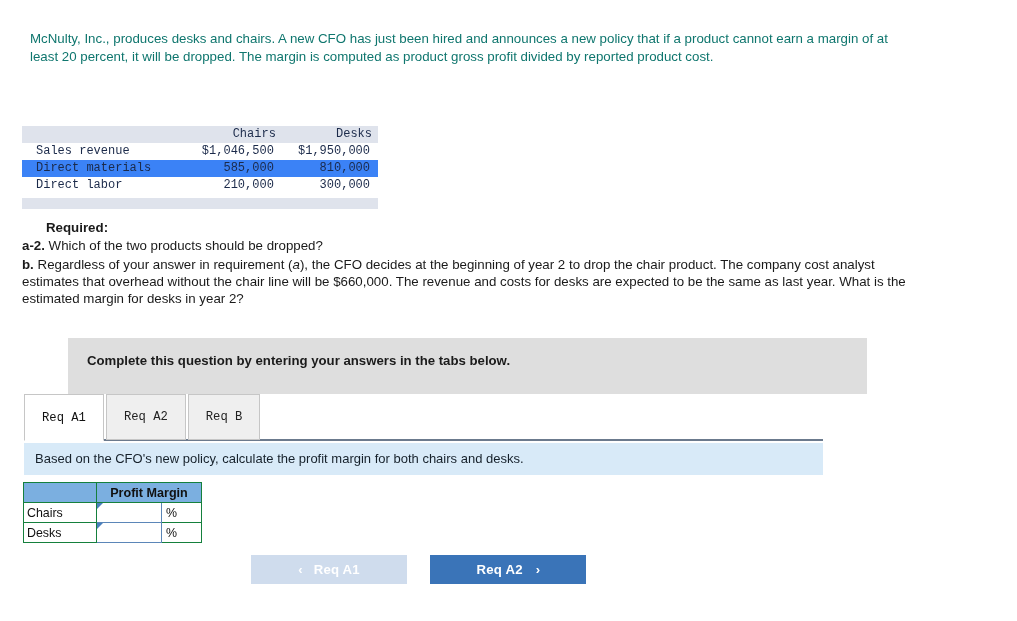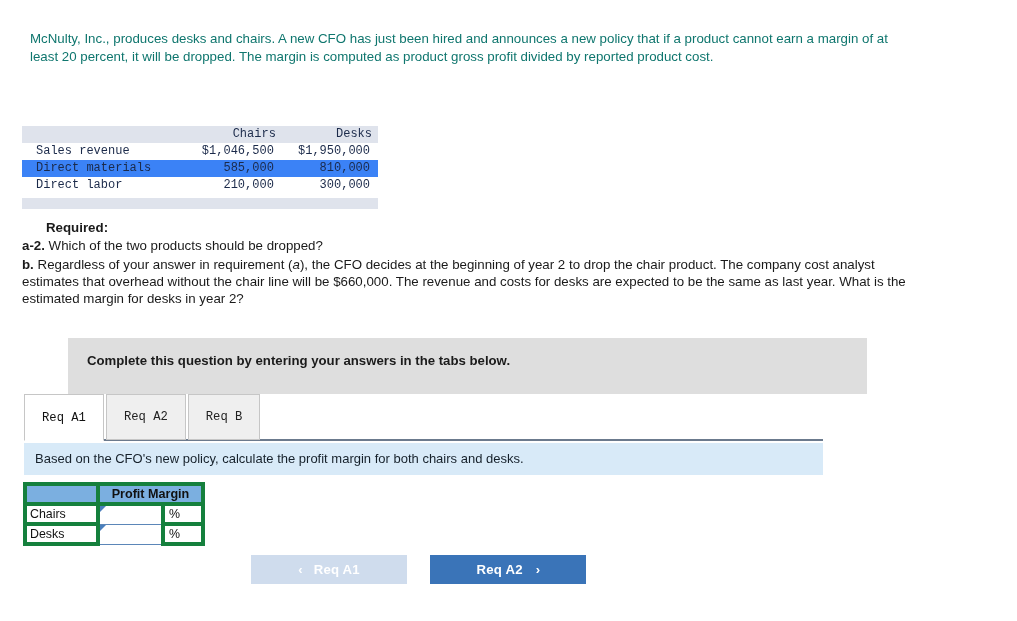--- a/index.html
+++ b/index.html
@@ -180,21 +180,21 @@
     left: 23px;
     top: 482px;
   }
   table.answer-table {
     border-collapse: collapse;
     font-size: 12.4px;
     color: #111111;
   }
   table.answer-table th,
   table.answer-table td {
-    border: 4px solid #15803d;
+    border: 1px solid #15803d;
     height: 20px;
     box-sizing: border-box;
   }
   table.answer-table th.corner {
     background: #7bafe0;
     width: 73px;
   }
   table.answer-table th.margin-head {
     background: #7bafe0;
     width: 105px;

